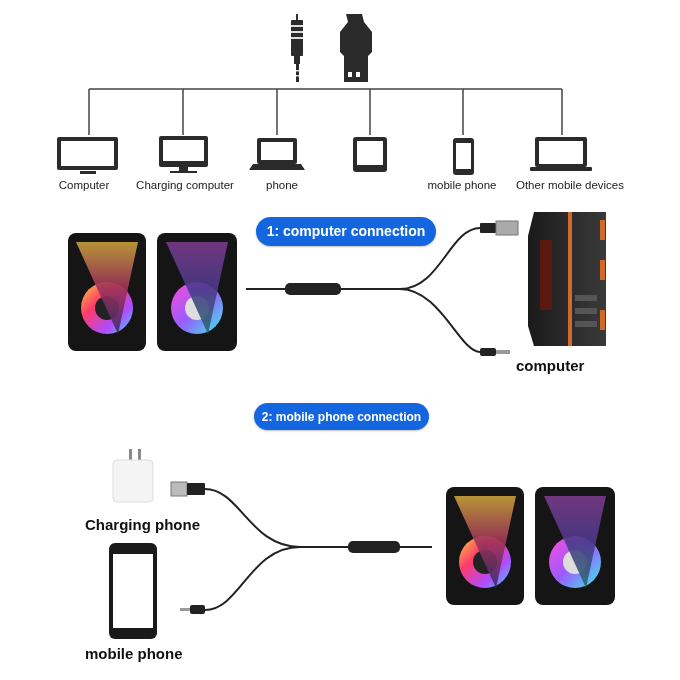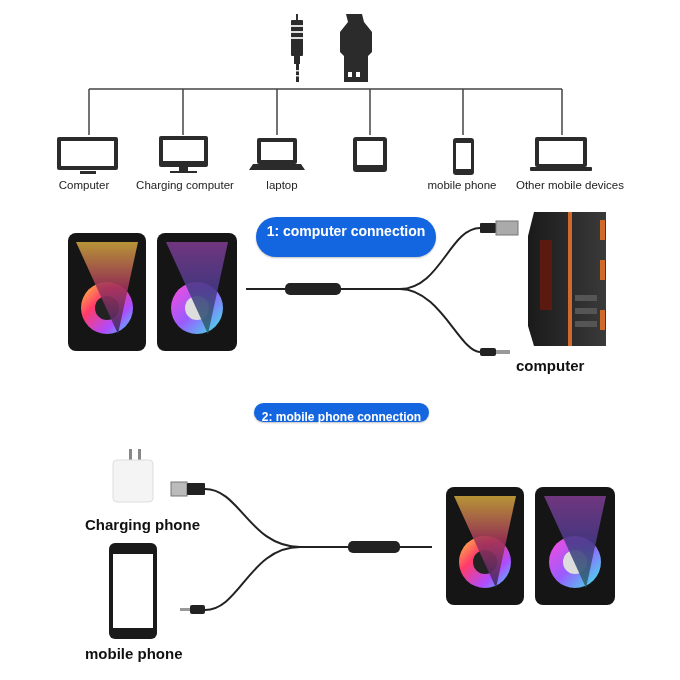--- a/index.html
+++ b/index.html
@@ -73,25 +73,25 @@
 
   <g>
     <rect x="535" y="137" width="52" height="30" rx="2" fill="#2b2b2b"></rect>
     <rect x="539" y="141" width="44" height="23" fill="#fff"></rect>
     <rect x="530" y="167" width="62" height="4" rx="1" fill="#2b2b2b"></rect>
   </g>
 </svg>
 
 <span class="dev-label" style="left:84px;top:179px">Computer</span>
 <span class="dev-label" style="left:185px;top:179px">Charging computer</span>
-<span class="dev-label" style="left:282px;top:179px">laptop</span>
+<span class="dev-label" style="left:282px;top:179px">phone</span>
 <span class="dev-label" style="left:462px;top:179px">mobile phone</span>
 <span class="dev-label" style="left:570px;top:179px">Other mobile devices</span>
 
-<div class="pill" style="left:256px;top:217px;width:180px;height:40px;line-height:29px;font-size:14px;">1: computer connection</div>
+<div class="pill" style="left:256px;top:217px;width:180px;height:29px;line-height:29px;font-size:14px;">1: computer connection</div>
 
 <svg class="abs" style="left:0;top:200px" width="680" height="180">
   <defs>
     <linearGradient id="rgb1" x1="0" y1="0" x2="1" y2="1">
       <stop offset="0" stop-color="#ffd23a"></stop>
         <stop offset="0.35" stop-color="#ff3b6a"></stop>
       <stop offset="0.7" stop-color="#b04bff"></stop>
         <stop offset="1" stop-color="#3bd6ff"></stop>
     </linearGradient>
     <linearGradient id="rgb2" x1="0" y1="0" x2="1" y2="1">
@@ -150,21 +150,21 @@
     <rect x="600" y="20" width="5" height="20" fill="#d06a2a"></rect>
     <rect x="600" y="60" width="5" height="20" fill="#d06a2a"></rect>
     <rect x="600" y="110" width="5" height="20" fill="#d06a2a"></rect>
     <rect x="575" y="95" width="22" height="6" fill="#555"></rect>
     <rect x="575" y="108" width="22" height="6" fill="#555"></rect>
     <rect x="575" y="121" width="22" height="6" fill="#555"></rect>
   </g>
 </svg>
 <span class="bold-label" style="left:516px;top:357px;font-size:15px;">computer</span>
 
-<div class="pill" style="left:254px;top:403px;width:175px;height:19px;line-height:29px;font-size:12px;">2: mobile phone connection</div>
+<div class="pill" style="left:254px;top:403px;width:175px;height:27px;line-height:29px;font-size:12px;">2: mobile phone connection</div>
 
 <svg class="abs" style="left:0;top:440px" width="680" height="240">
 
   <g>
     <rect x="129" y="9" width="3" height="12" fill="#888"></rect>
     <rect x="138" y="9" width="3" height="12" fill="#888"></rect>
     <rect x="113" y="20" width="40" height="42" rx="4" fill="#f4f4f4" stroke="#ddd"></rect>
   </g>
 
   <g>

